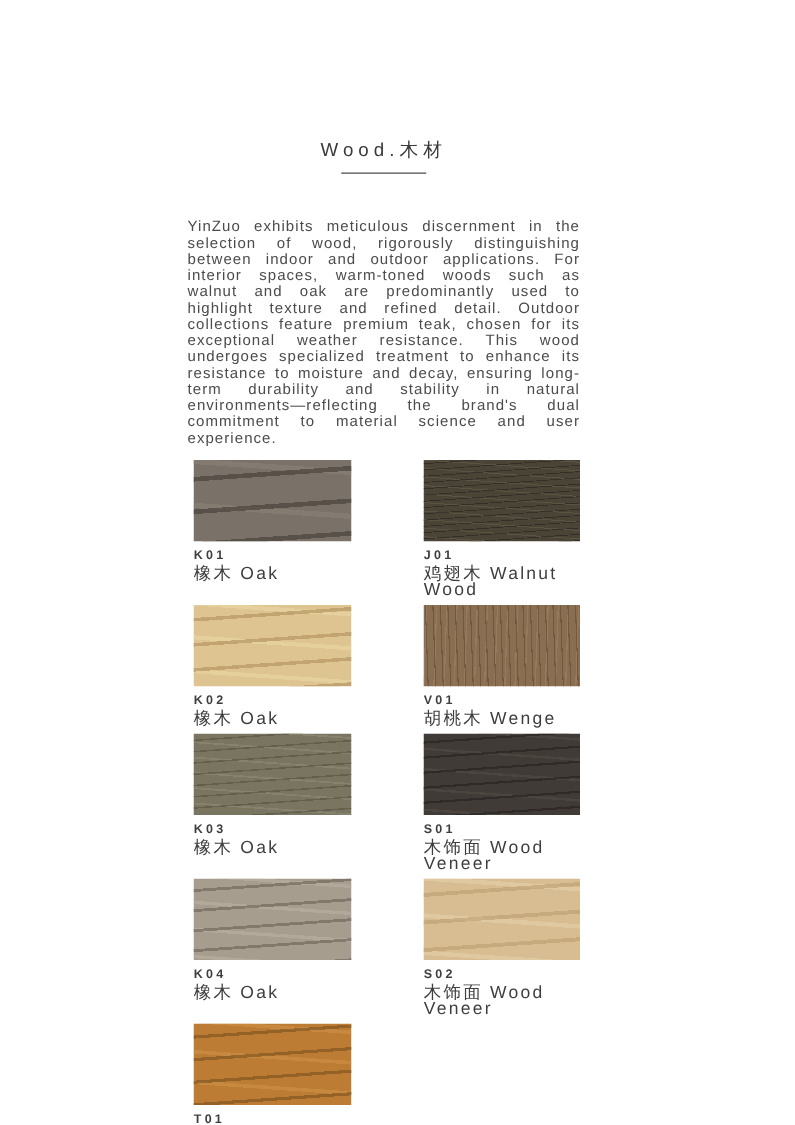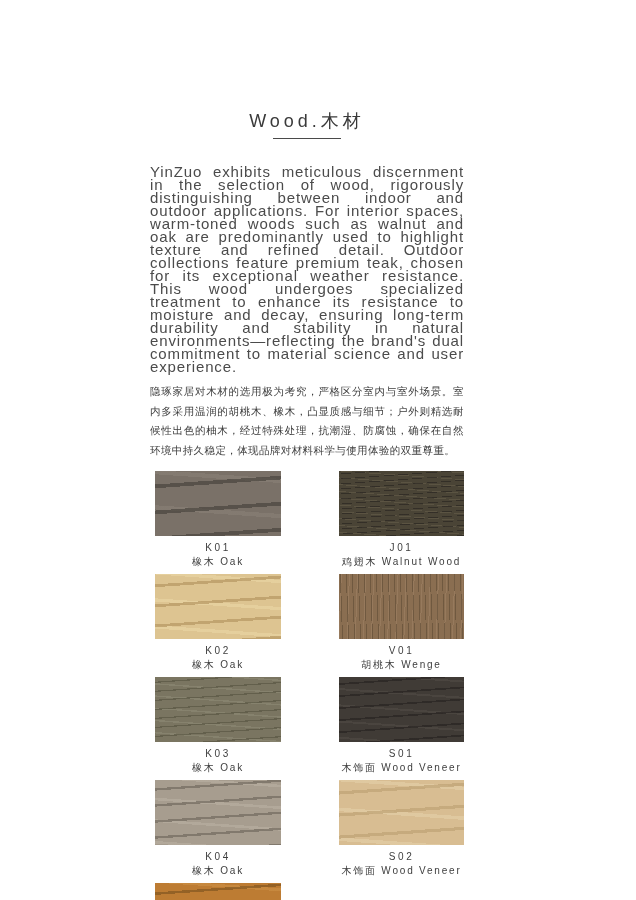--- a/index.html
+++ b/index.html
@@ -15,35 +15,35 @@
   }
   .content {
     position: absolute;
     left: 150px;
     top: 113px;
     width: 314px;
   }
   .title {
     margin: 0;
     text-align: center;
-    font-size: 18px;
+    font-size: 15px;
     font-weight: 500;
     letter-spacing: 4px;
     color: #3a3a3a;
     line-height: 16px;
   }
   .title-underline {
     width: 68px;
     height: 1px;
     background: #4a4a4a;
     margin: 9px auto 0;
   }
   .intro-en {
-    margin: 26px 0 0;
-    font-size: 15px;
+    margin: 36px 0 0;
+    font-size: 12px;
     line-height: 13px;
     letter-spacing: 0.85px;
     word-spacing: 1px;
     text-align: justify;
     color: #4b4b4b;
   }
   .intro-zh {
     margin: 9px 0 0;
     font-size: 10.5px;
     line-height: 19.5px;
@@ -61,47 +61,44 @@
   }
   .card { margin: 0; }
   .swatch {
     width: 100%;
     height: 65px;
     background: #888;
   }
   .code {
     margin-top: 6px;
     font-size: 10px;
-    font-weight: 400;
+    font-weight: 700;
     letter-spacing: 2.6px;
     color: #3e3e3e;
     line-height: 12px;
-    text-align: center;
   }
   .label {
     margin-top: 1px;
-    font-size: 10px;
+    font-size: 14px;
     font-weight: 400;
     letter-spacing: 1.8px;
     color: #3e3e3e;
     line-height: 13px;
-    text-align: center;
   }
 </style>
 </head>
 <body>
 
 <div class="page">
   <div class="content">
 
     <h1 class="title">Wood.木材</h1>
     <div class="title-underline"></div>
 
     <p class="intro-en">YinZuo exhibits meticulous discernment in the selection of wood, rigorously distinguishing between indoor and outdoor applications. For interior spaces, warm-toned woods such as walnut and oak are predominantly used to highlight texture and refined detail. Outdoor collections feature premium teak, chosen for its exceptional weather resistance. This wood undergoes specialized treatment to enhance its resistance to moisture and decay, ensuring long-term durability and stability in natural environments—reflecting the brand's dual commitment to material science and user experience.</p>
-    <p class="intro-zh">隐琢家居对木材的选用极为考究，严格区分室内与室外场景。室内多采用温润的胡桃木、橡木，凸显质感与细节；户外则精选耐候性出色的柚木，经过特殊处理，抗潮湿、防腐蚀，确保在自然环境中持久稳定，体现品牌对材料科学与使用体验的双重尊重。</p>
 
     <div class="grid">
 
       <figure class="card">
         <div class="swatch" style="background: repeating-linear-gradient(176deg, transparent 0px, transparent 13.5px, rgba(70, 65, 59, 0.667) 13.5px, rgba(70, 65, 59, 0.667) 17.2px, transparent 17.2px, transparent 26px), repeating-linear-gradient(184deg, transparent 0px, transparent 7.8px, rgba(142, 133, 123, 0.467) 7.8px, rgba(142, 133, 123, 0.467) 12px, transparent 12px, transparent 35.1px), rgb(122, 113, 104);"></div>
         <div class="code">K01</div>
         <div class="label">橡木 Oak</div>
       </figure>
 
       <figure class="card">

